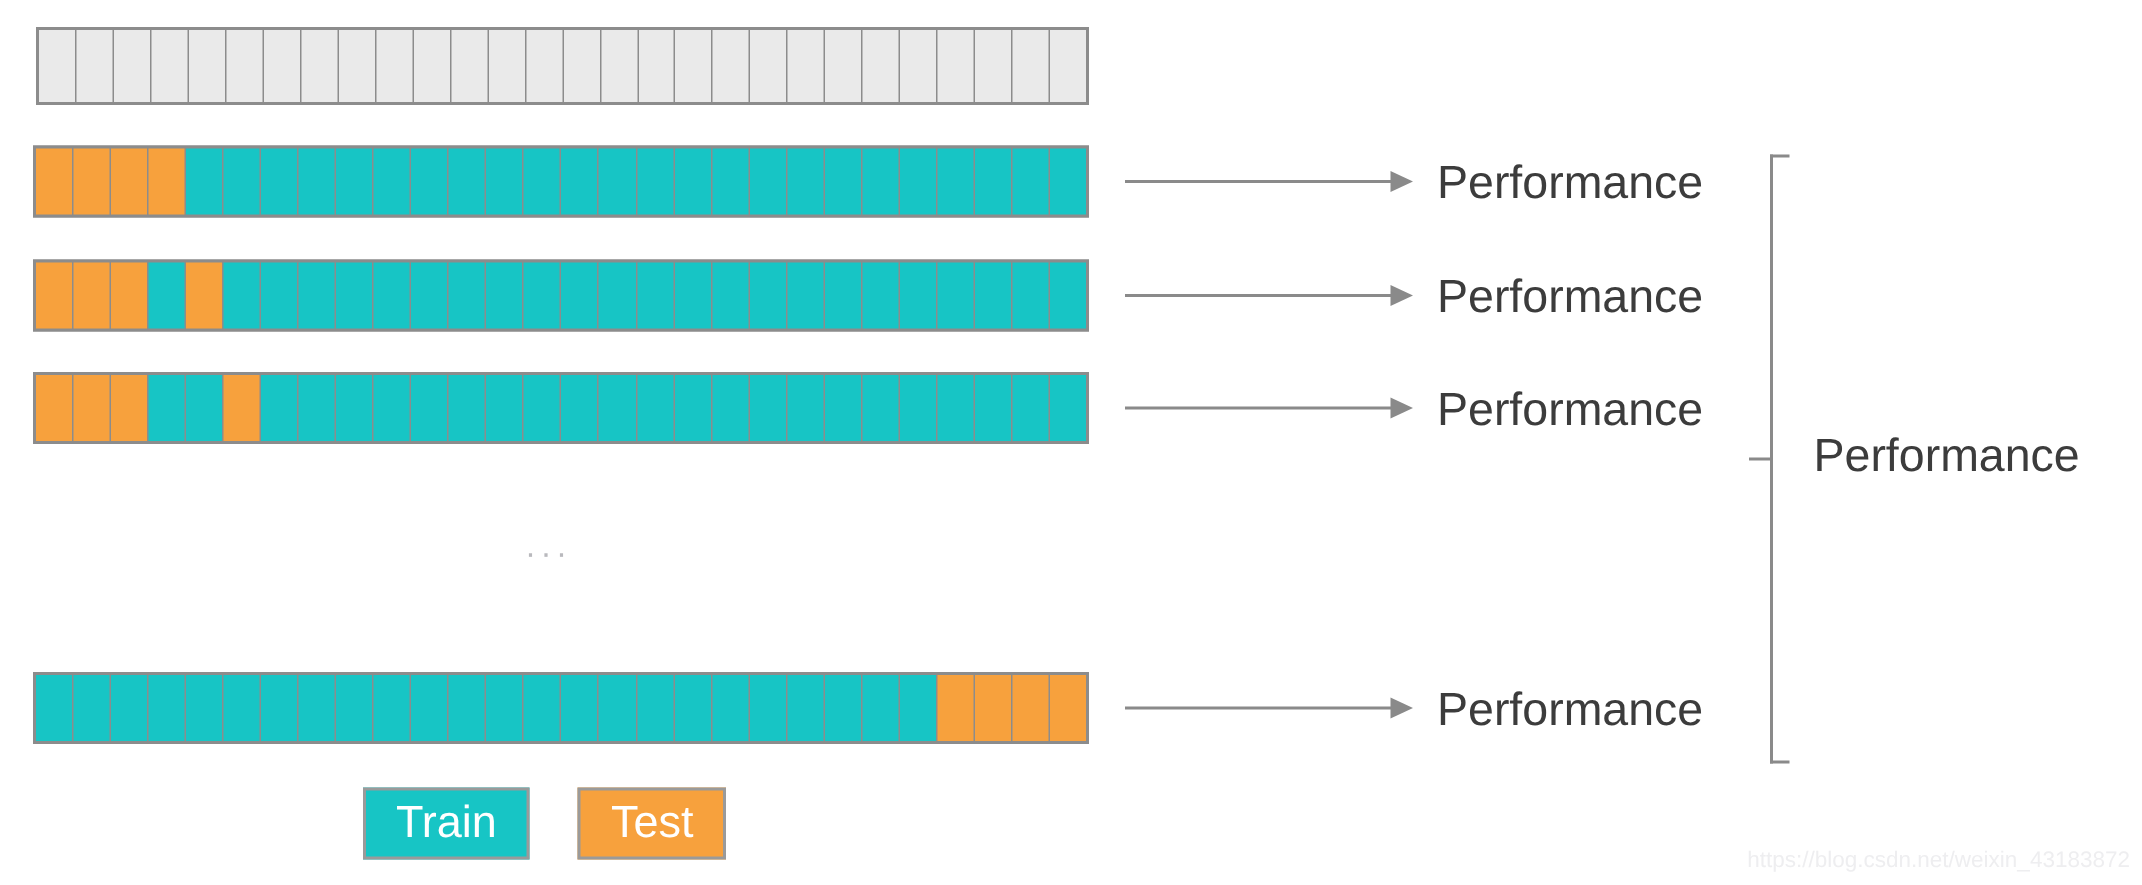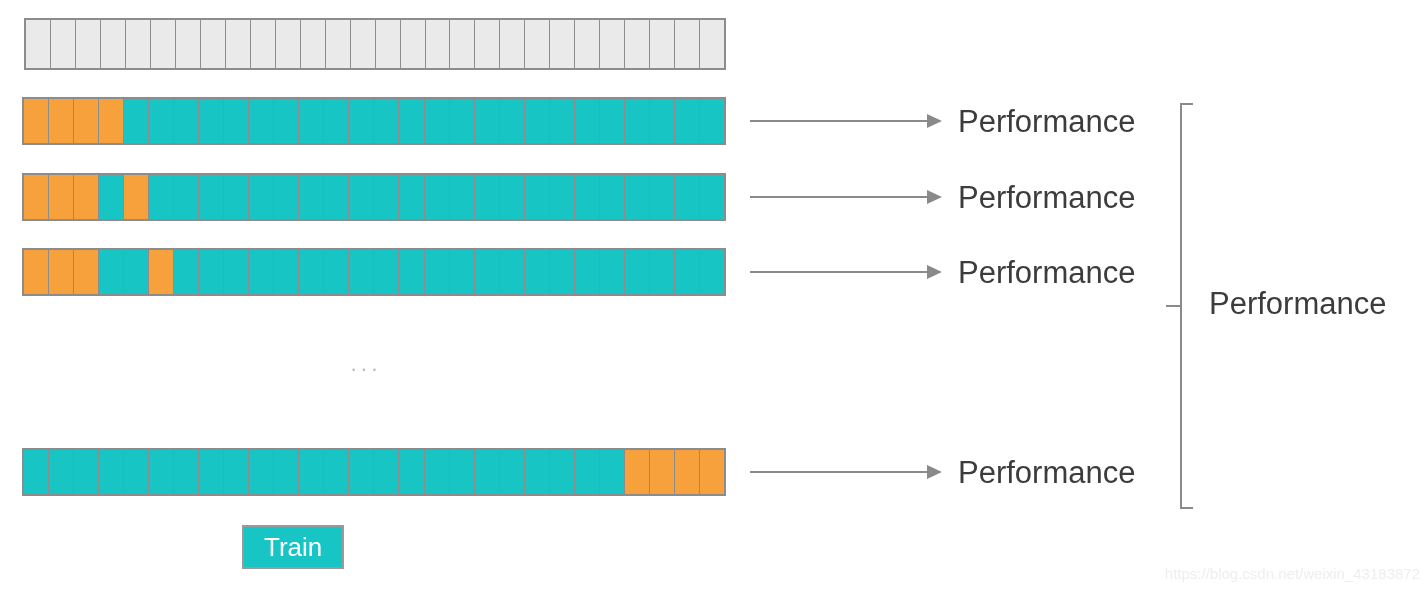--- a/index.html
+++ b/index.html
@@ -146,21 +146,21 @@
     left: 242px;
     top: 525px;
     display: flex;
     align-items: center;
     gap: 32px;
   }
   .legend-chip {
     box-sizing: border-box;
     border: 2px solid #9a9a9a;
     padding: 7px 20px;
-    font-size: 26px;
+    font-size: 30px;
     color: #ffffff;
     line-height: 1;
     white-space: nowrap;
   }
   .legend-chip.train { background: #17c5c5; }
   .legend-chip.test  { background: #f7a13d; }
 
   
   #watermark {
     position: absolute;
@@ -367,15 +367,16 @@
 <div id="summary-bracket">
   <div class="vline"></div>
   <div class="cap top"></div>
   <div class="cap bottom"></div>
   <div class="mid-tick"></div>
 </div>
 <div id="summary-performance-label">Performance</div>
 
 <div id="legend">
   <div class="legend-chip train">Train</div>
+  <div class="legend-chip test">Test</div>
 </div>
 
 <div id="watermark">https://blog.csdn.net/weixin_43183872</div>
 
 </body></html>

